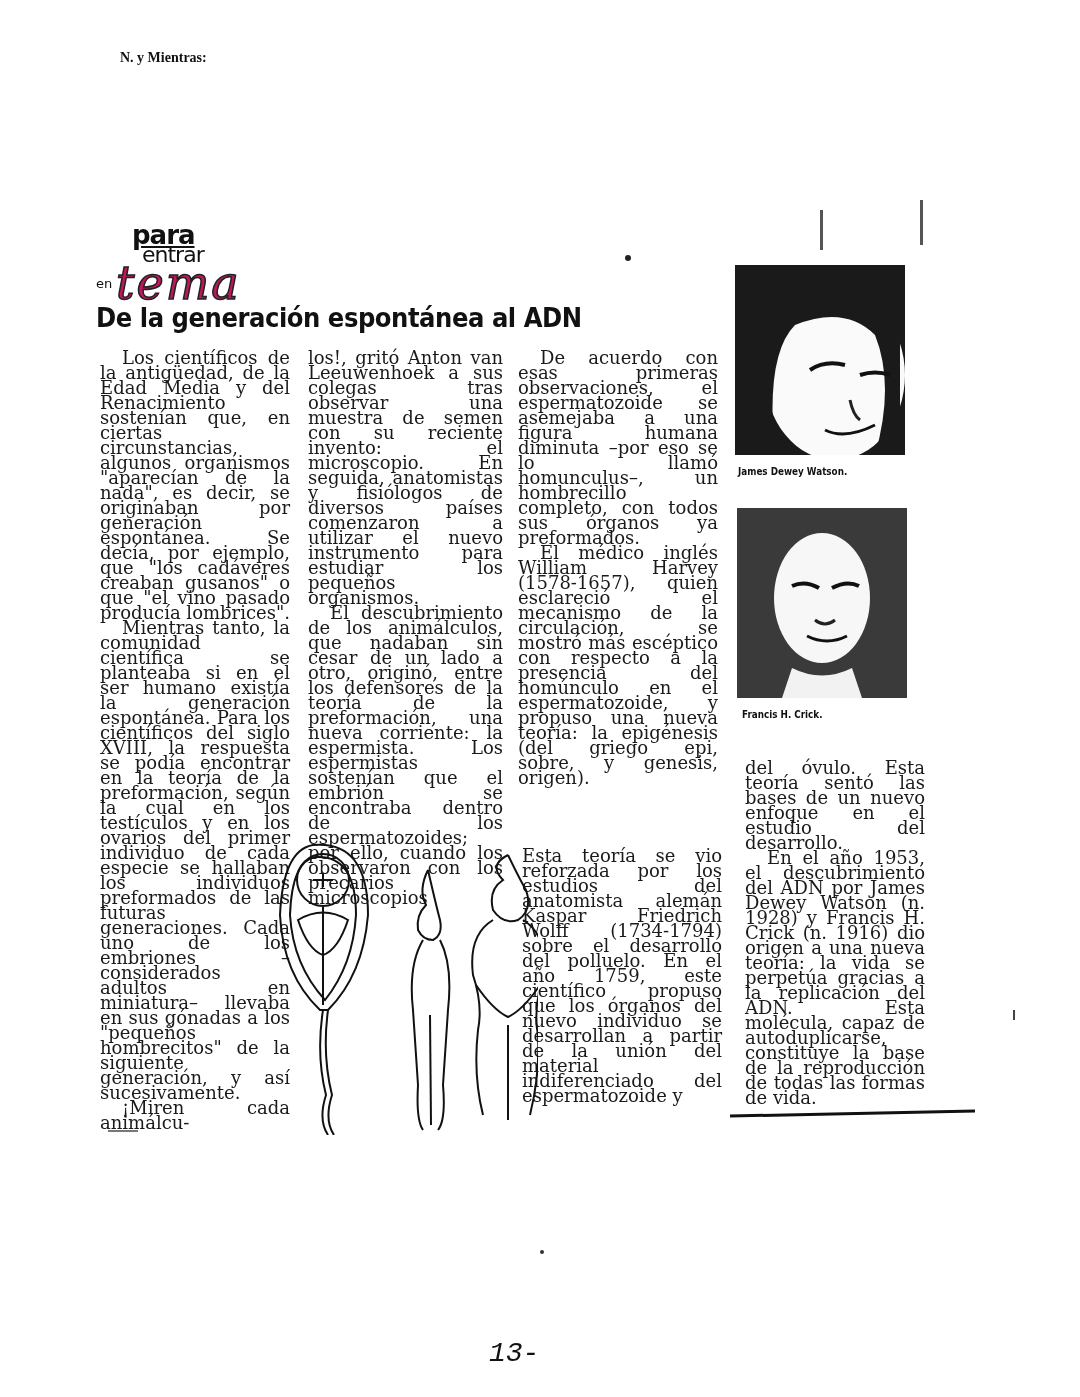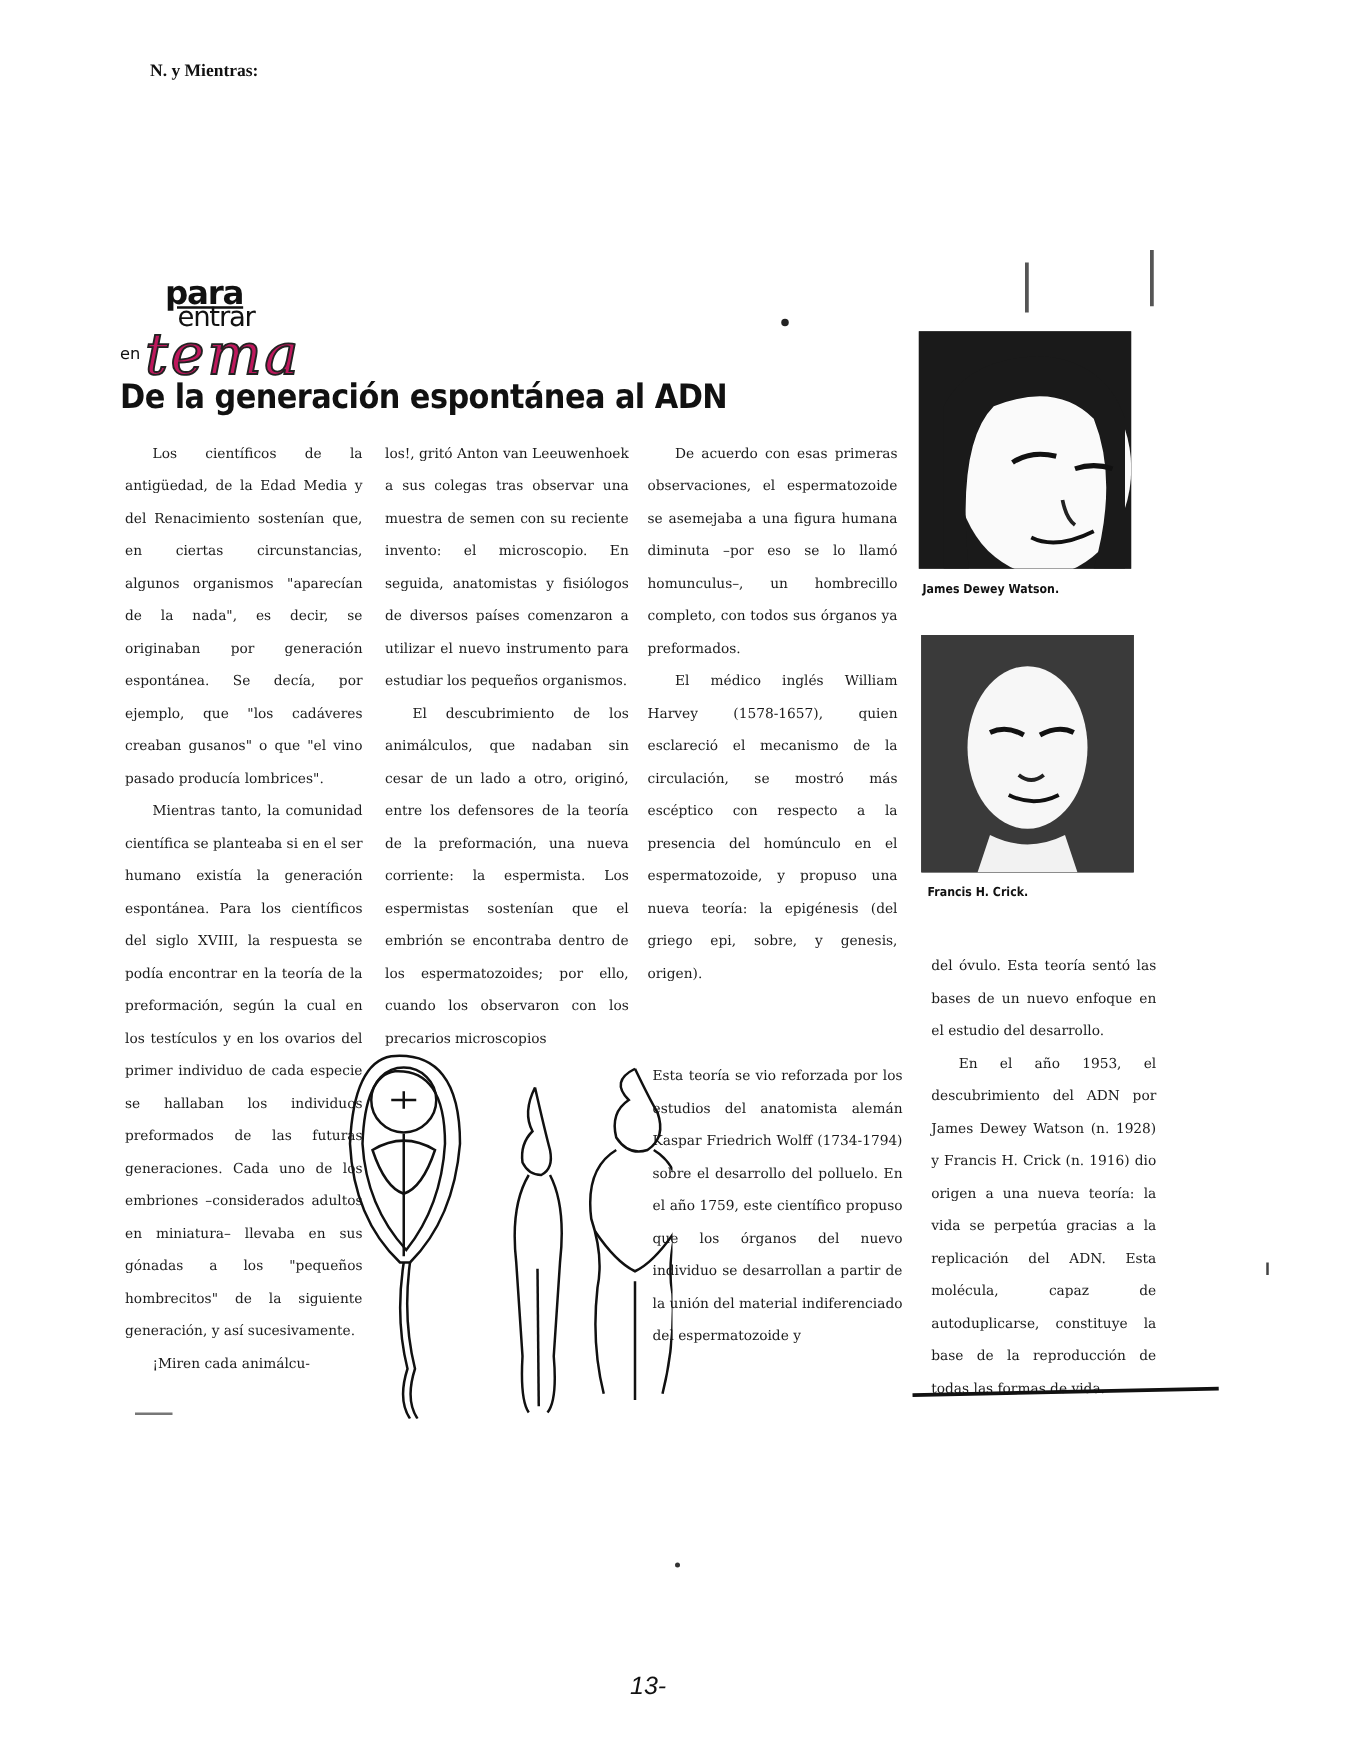--- a/index.html
+++ b/index.html
@@ -8,37 +8,37 @@
       font-family: "DejaVu Serif", serif; color: #111;
     }
     .abs { position: absolute; }
     .name-label { left: 120px; top: 50px; font-family: "Liberation Serif", serif; font-weight: bold; font-size: 14px; }
     .brand { left: 96px; top: 212px; width: 170px; height: 100px; }
     .brand .para { position:absolute; left: 36px; top: 8px; font-family: "DejaVu Sans", sans-serif; font-weight: bold; font-size: 26px; letter-spacing: -1px; text-decoration: underline; }
     .brand .entrar { position:absolute; left: 46px; top: 30px; font-family: "DejaVu Sans", sans-serif; font-weight: normal; font-size: 22px; letter-spacing: -1px; }
     .brand .en { position:absolute; left: 0px; top: 64px; font-family: "DejaVu Sans", sans-serif; font-size: 13px; }
     .brand .tema { position:absolute; left: 20px; top: 44px; font-family: "DejaVu Serif", serif; font-style: italic; font-size: 46px; color: #be185d; -webkit-text-stroke: 1.5px #222; letter-spacing: 2px; }
     .headline { left: 96px; top: 302px; font-family: "DejaVu Sans", sans-serif; font-weight: bold; font-size: 27px; letter-spacing: -0.5px; transform: scaleX(0.9); transform-origin: left; white-space: nowrap; }
-    .col { font-family: "DejaVu Serif", serif; font-size: 11px; line-height: 26px; text-align: justify; color: #1a1a1a; }
+    .col { font-family: "DejaVu Serif", serif; font-size: 18px; line-height: 15px; text-align: justify; color: #1a1a1a; }
     .col p { margin: 0; text-indent: 22px; }
     .col p.noindent { text-indent: 0; }
     .col1 { left: 100px; top: 350px; width: 190px; }
     .col2 { left: 308px; top: 350px; width: 195px; }
     .col3 { left: 518px; top: 350px; width: 200px; }
     .col3b { left: 522px; top: 848px; width: 200px; }
     .col4 { left: 745px; top: 760px; width: 180px; }
     .photo { background: #111; overflow: hidden; }
     .photo1 { left: 735px; top: 265px; width: 170px; height: 190px; }
     .photo2 { left: 737px; top: 508px; width: 170px; height: 190px; }
     .caption { font-family: "DejaVu Sans", sans-serif; font-weight: bold; font-size: 10px; transform: scaleX(0.88); transform-origin: left; }
     .cap1 { left: 738px; top: 466px; }
     .cap2 { left: 742px; top: 709px; }
     .illus { left: 268px; top: 835px; width: 270px; height: 300px; }
     .rule { left: 730px; top: 1112px; width: 245px; height: 3px; background: #111; transform: rotate(-1.2deg); }
-    .page-num { left: 504px; top: 1338px; font-family: Liberation Sans, sans-serif; font-style: italic; font-size: 20px; }
+    .page-num { left: 489px; top: 1338px; font-family: Liberation Mono, monospace; font-style: italic; font-size: 28px; }
     .speck { position:absolute; background:#333; border-radius:50%; }
   </style>
 </head>
 <body>
 
 <div class="abs name-label">N. y Mientras:</div>
 
 <div class="abs brand">
   <span class="para">para</span>
   <span class="entrar">entrar</span>

